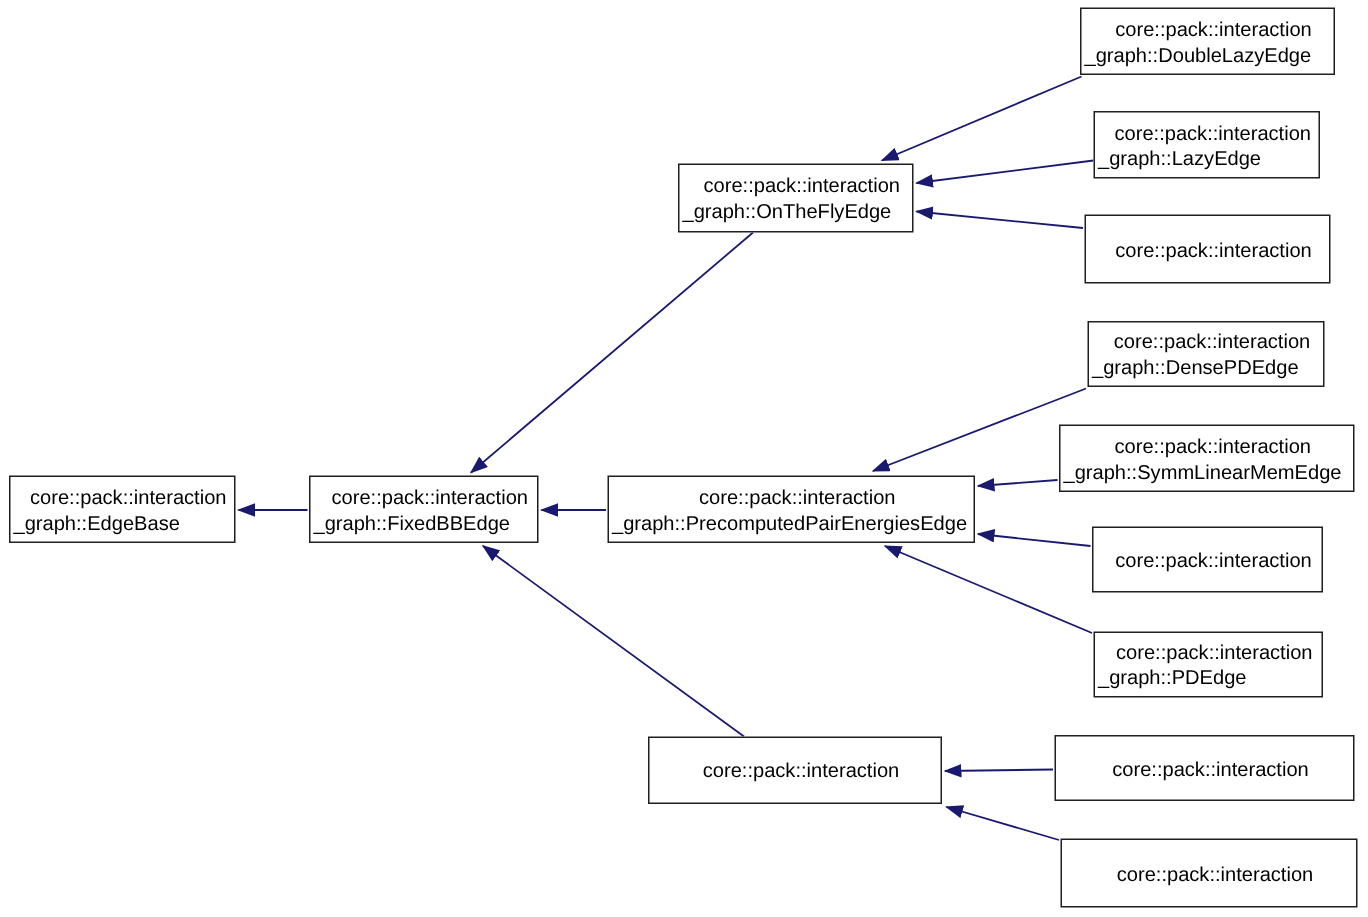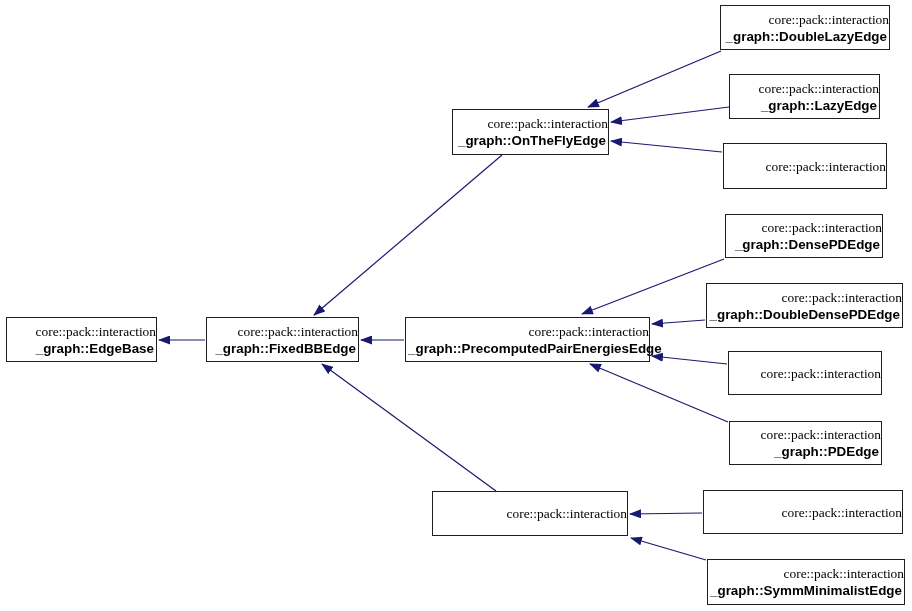--- a/index.html
+++ b/index.html
@@ -27,22 +27,22 @@
     border:1.5px solid var(--border);
     color:var(--text);
     font-size:13.4px;
     line-height:17px;
     display:flex;
     flex-direction:column;
     justify-content:center;
     white-space:nowrap;
     cursor:pointer;
   }
-  .node .l1{text-align:right;padding-left:8px;font-family:Liberation Serif, serif;}
-  .node .l2{text-align:right;padding:0 2px;font-weight:bold;}
+  .node .l1{text-align:center;padding-left:8px;}
+  .node .l2{text-align:left;padding:0 2px;}
 </style>
 </head>
 <body>
 
 <div class="canvas">
   <svg class="edges" width="912" height="611" viewBox="0 0 912 611">
     <defs>
       <marker id="arrowhead" markerUnits="userSpaceOnUse" markerWidth="12" markerHeight="9" refX="11" refY="4.5" orient="auto">
         <path d="M0,0 L12,4.5 L0,9 Z"></path>
       </marker>
@@ -93,30 +93,29 @@
       </div>
       <div class="node" style="left: 723px; top: 143px; width: 164px; height: 46px;">
         <div class="l1">core::pack::interaction</div>
       </div>
       <div class="node" style="left: 725px; top: 214px; width: 158px; height: 44px;">
         <div class="l1">core::pack::interaction</div>
         <div class="l2">_graph::DensePDEdge</div>
       </div>
       <div class="node" style="left: 706px; top: 283px; width: 197px; height: 45px;">
         <div class="l1">core::pack::interaction</div>
-        <div class="l2">_graph::DoubleDensePDEdge</div>
+        <div class="l2">_graph::SymmLinearMemEdge</div>
       </div>
       <div class="node" style="left: 728px; top: 351px; width: 154px; height: 44px;">
         <div class="l1">core::pack::interaction</div>
       </div>
       <div class="node" style="left: 729px; top: 421px; width: 153px; height: 44px;">
         <div class="l1">core::pack::interaction</div>
         <div class="l2">_graph::PDEdge</div>
       </div>
       <div class="node" style="left: 703px; top: 490px; width: 200px; height: 44px;">
         <div class="l1">core::pack::interaction</div>
       </div>
       <div class="node" style="left: 707px; top: 559px; width: 198px; height: 46px;">
         <div class="l1">core::pack::interaction</div>
-        <div class="l2">_graph::SymmMinimalistEdge</div>
       </div>
     </div>
 </div>
 
 </body></html>

